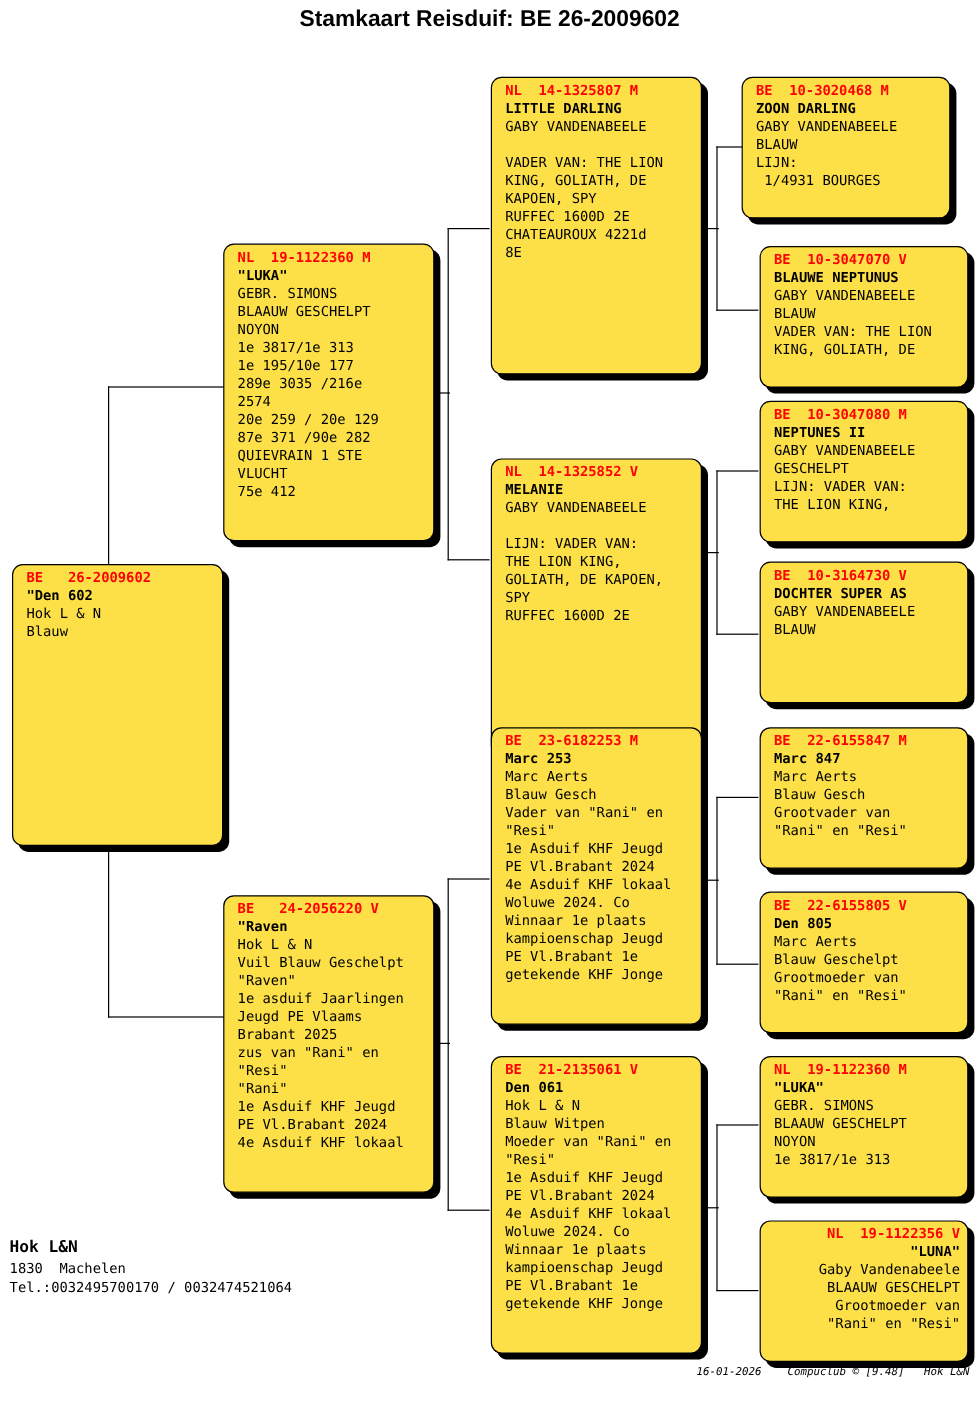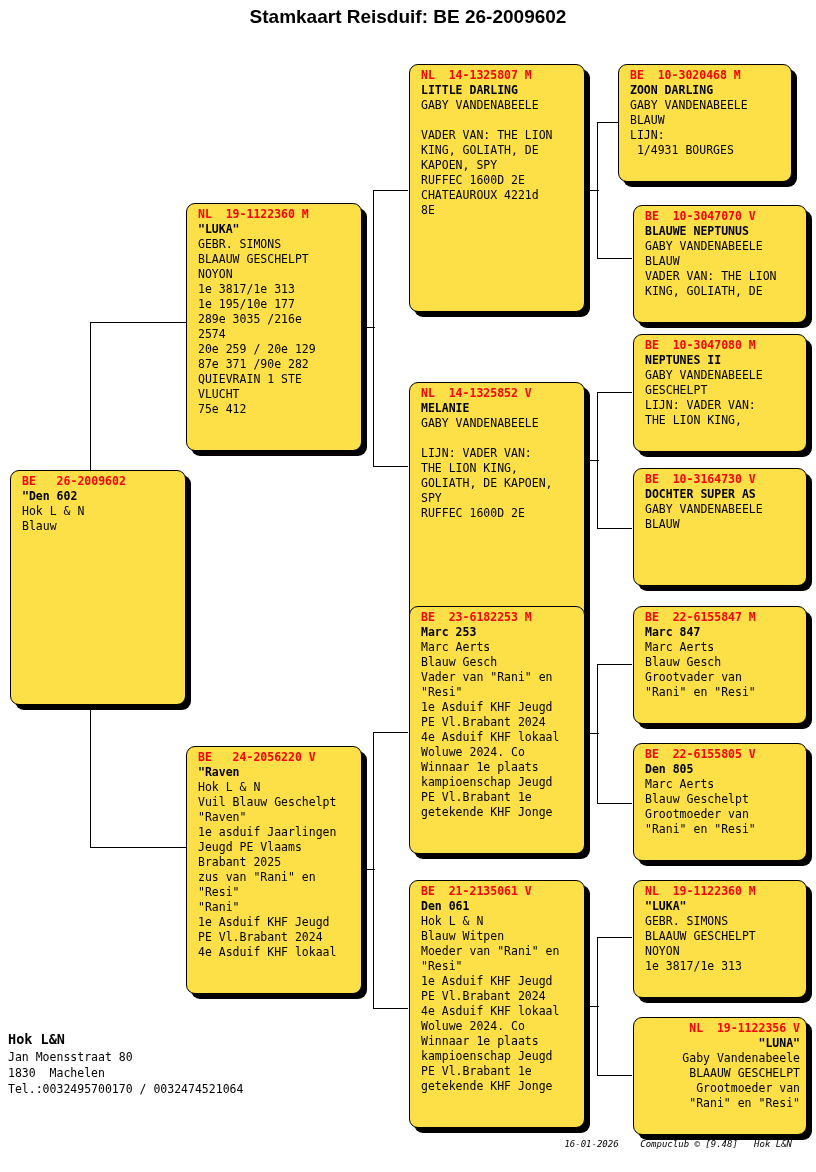--- a/index.html
+++ b/index.html
@@ -41,21 +41,21 @@
   }
   #owner .oname{
     font-weight:bold; font-size:13.5px; line-height:20px; color:#000;
     white-space:pre;
     margin-top:11px;
   }
   #owner .oline{
     font-size:11.5px; line-height:16px; color:#000; white-space:pre;
   }
   #footer-right{
-    position:absolute; right:24px; top:1139px;
+    position:absolute; right:8px; top:1139px;
     font-size:9px; font-style:italic; color:#000; white-space:pre;
     font-family:"DejaVu Sans Mono","Liberation Mono",monospace;
     text-align:right;
   }
 </style>
 </head>
 <body>
 
 <div id="page-title">Stamkaart Reisduif: BE  26-2009602</div>
 
@@ -283,18 +283,17 @@
   <div>
       <div class="ln">Gaby Vandenabeele</div>
       <div class="ln">BLAAUW GESCHELPT</div>
       <div class="ln">Grootmoeder van</div>
       <div class="ln">"Rani" en "Resi"</div>
     </div>
 </div>
 
 <div id="owner">
   <div class="oname">Hok L&amp;N</div>
-  <div class="oline">Jan Moensstraat 80</div>
   <div class="oline">1830  Machelen</div>
   <div class="oline">Tel.:0032495700170 / 0032474521064</div>
 </div>
 
 <div id="footer-right">16-01-2026    Compuclub © [9.48]   Hok L&amp;N</div>
 
 </body></html>

